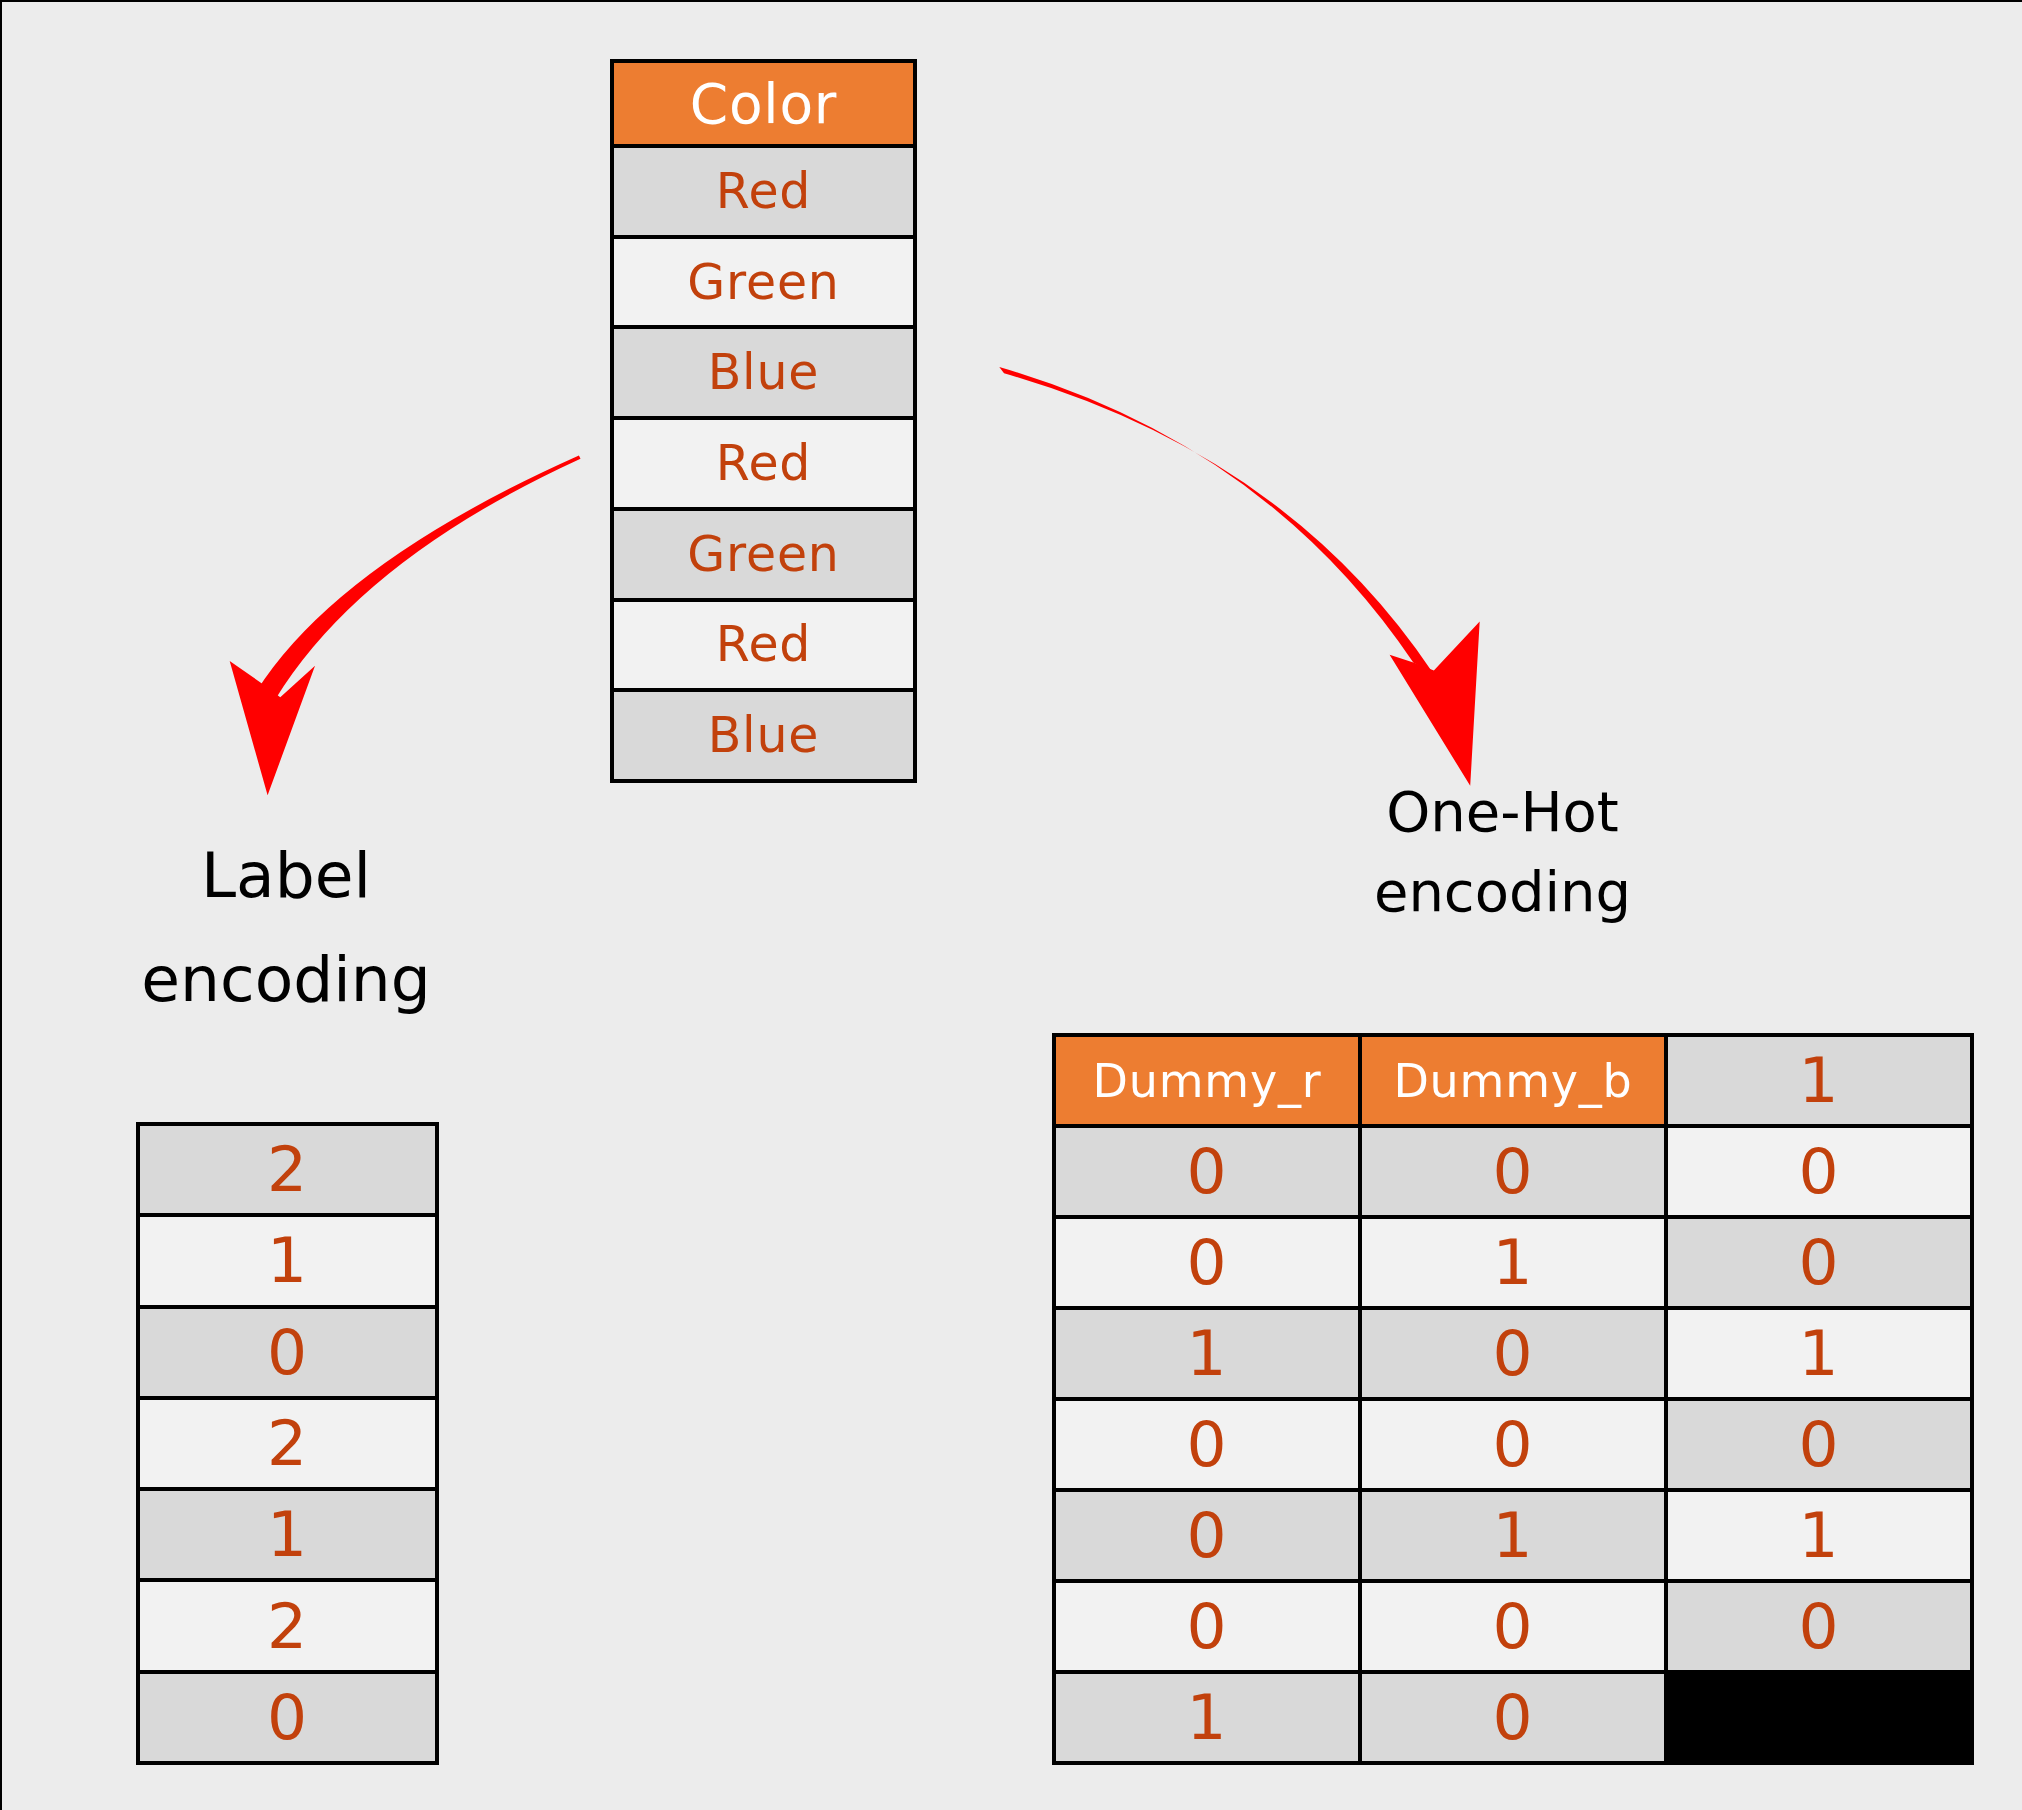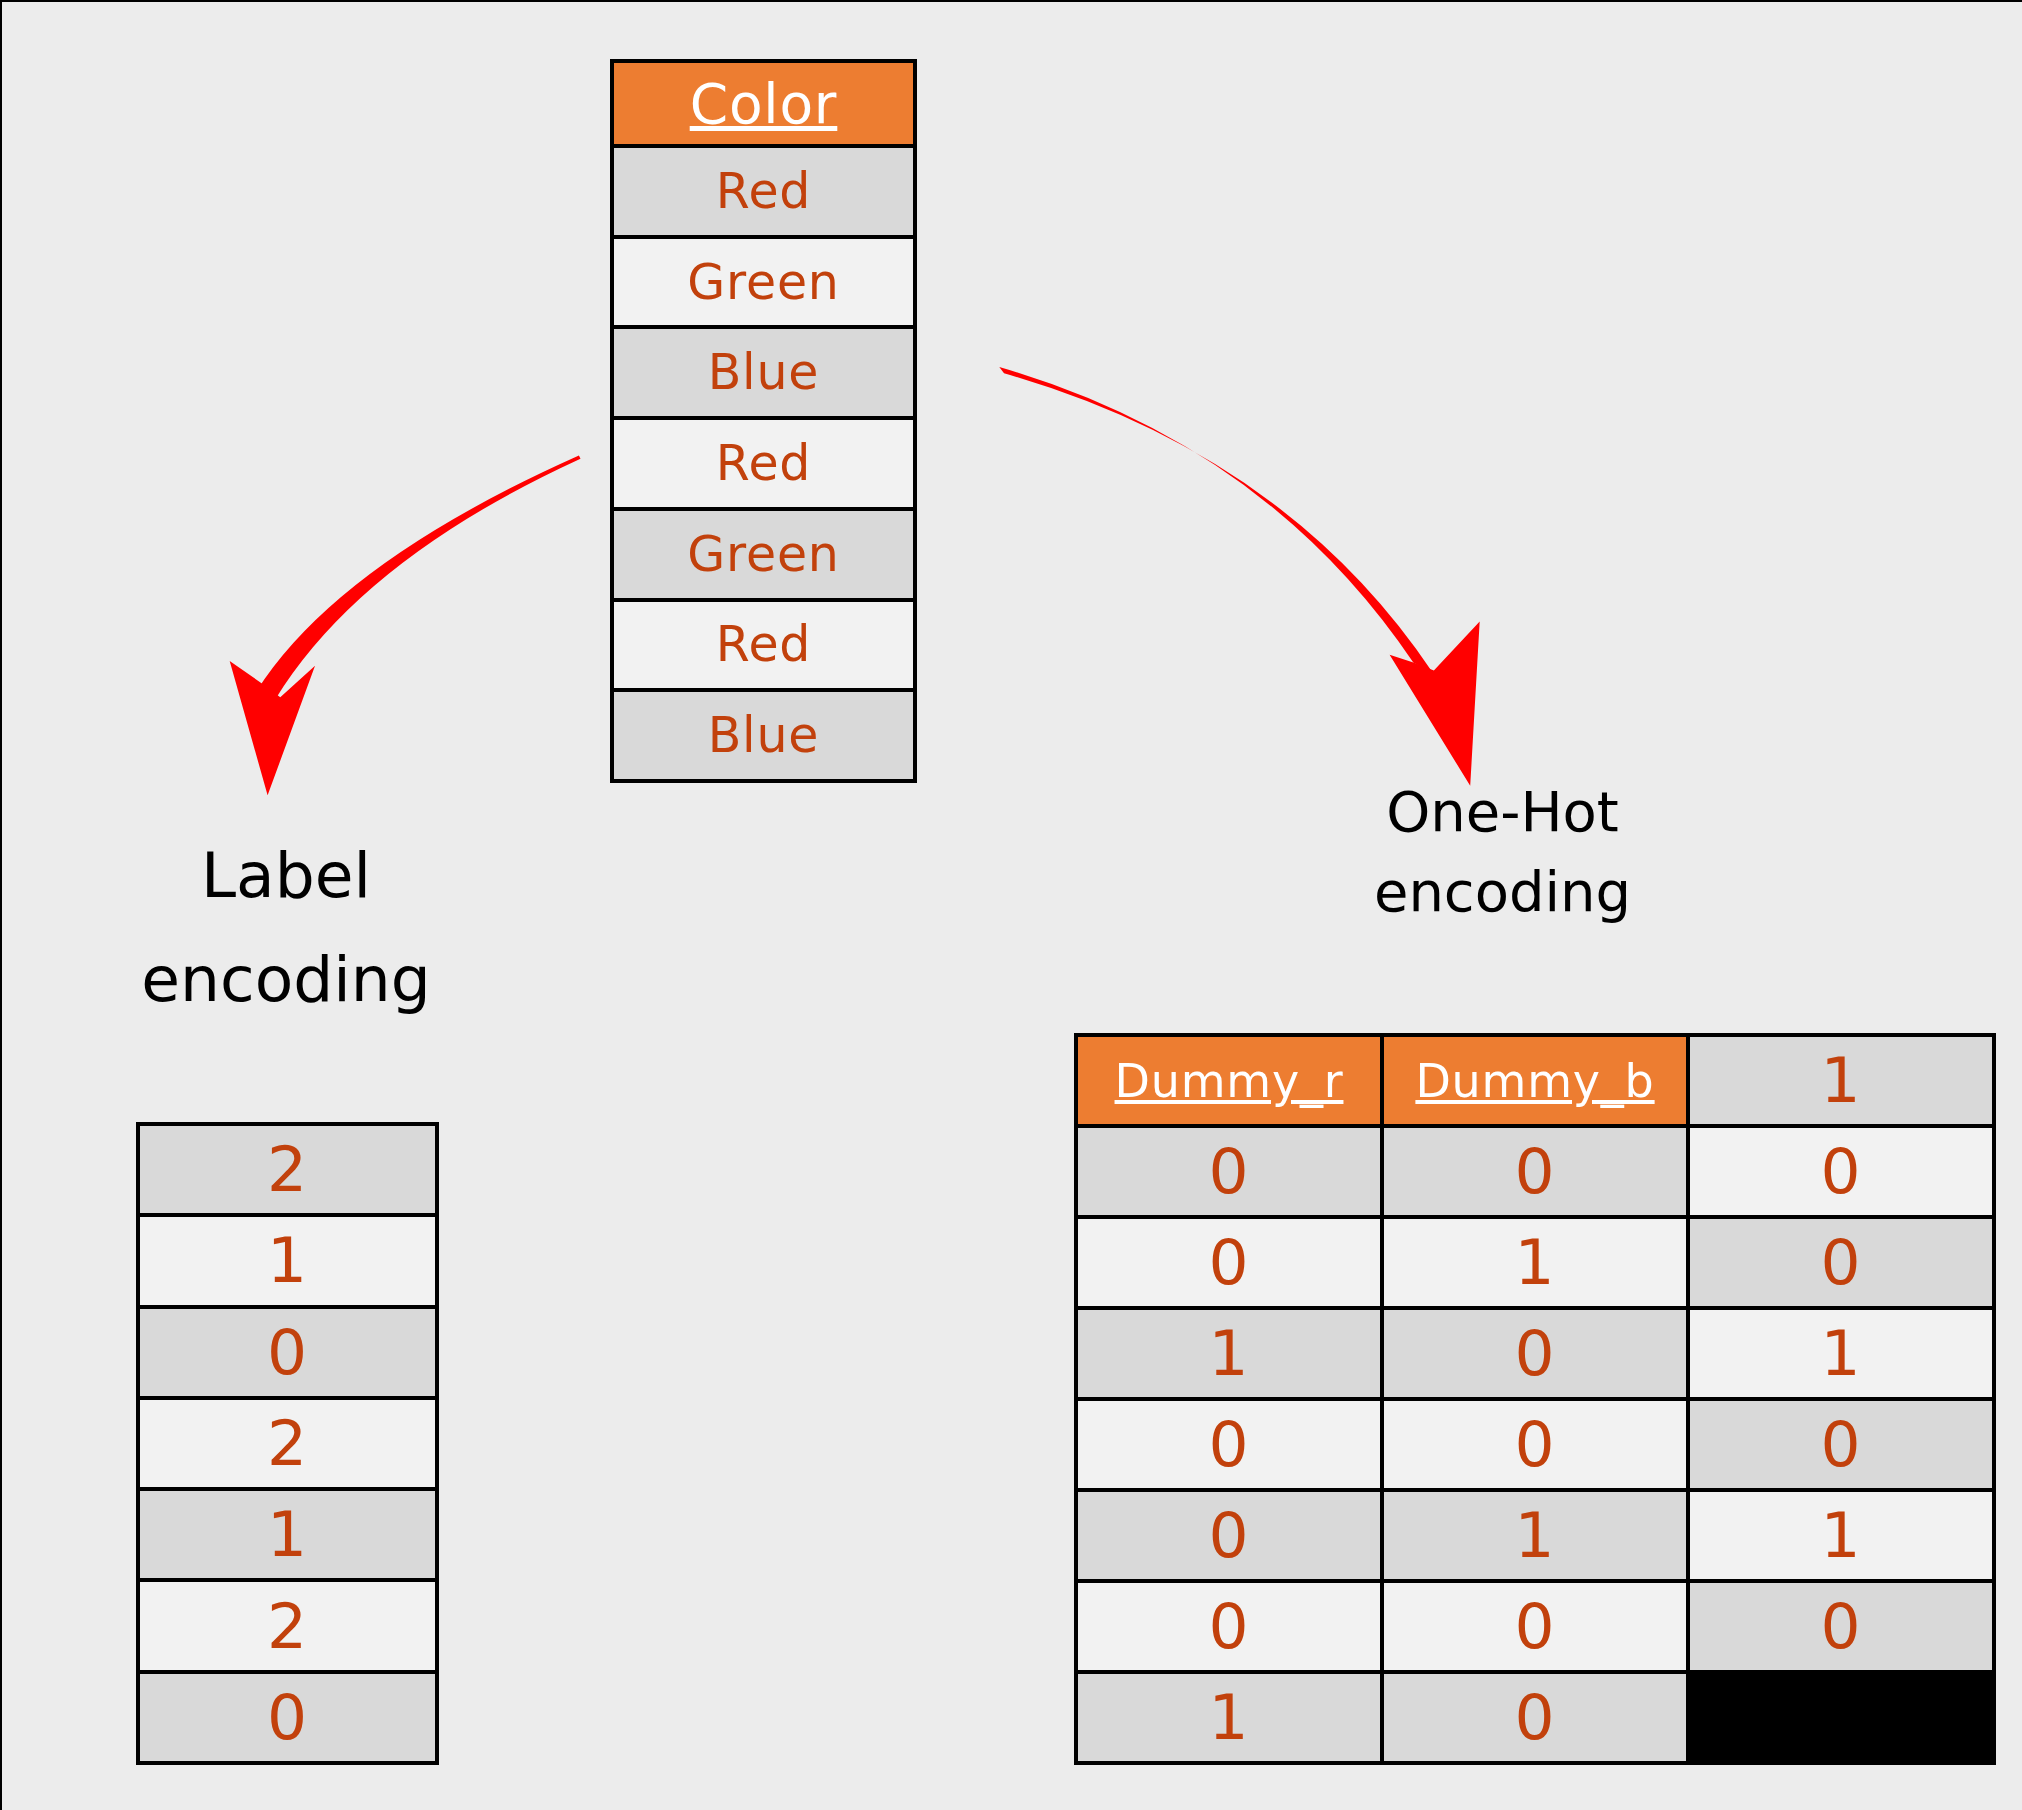--- a/index.html
+++ b/index.html
@@ -27,42 +27,42 @@
   }
   .cell {
     display: flex;
     align-items: center;
     justify-content: center;
     color: #c2410c;
     letter-spacing: 0.8px;
   }
   .cell.gray  { background: #d9d9d9; }
   .cell.light { background: #f2f2f2; }
-  .cell.orange { background: #ed7d31; color: #fff; text-decoration: underline; }
+  .cell.orange { background: #ed7d31; color: #fff; }
 
   
   #source-table {
     left: 608px; top: 57px;
     width: 307px; height: 724px;
     grid-template-rows: 81px repeat(7, 1fr);
   }
   #source-table .cell { font-size: 49px; }
   #source-table .cell.orange { font-size: 55px; }
 
   
   #label-table {
     left: 134px; top: 1120px;
     width: 303px; height: 643px;
     grid-template-rows: repeat(7, 1fr);
   }
   #label-table .cell { font-size: 63px; }
 
   
   #onehot-table {
-    left: 1072px; top: 1031px;
+    left: 1050px; top: 1031px;
     width: 922px; height: 732px;
     grid-template-columns: repeat(3, 1fr);
     grid-template-rows: 87px repeat(7, 1fr);
   }
   #onehot-table .cell { font-size: 63px; }
   #onehot-table .cell.orange { font-size: 46px; }
 
   .title {
     position: absolute;
     text-align: center;

